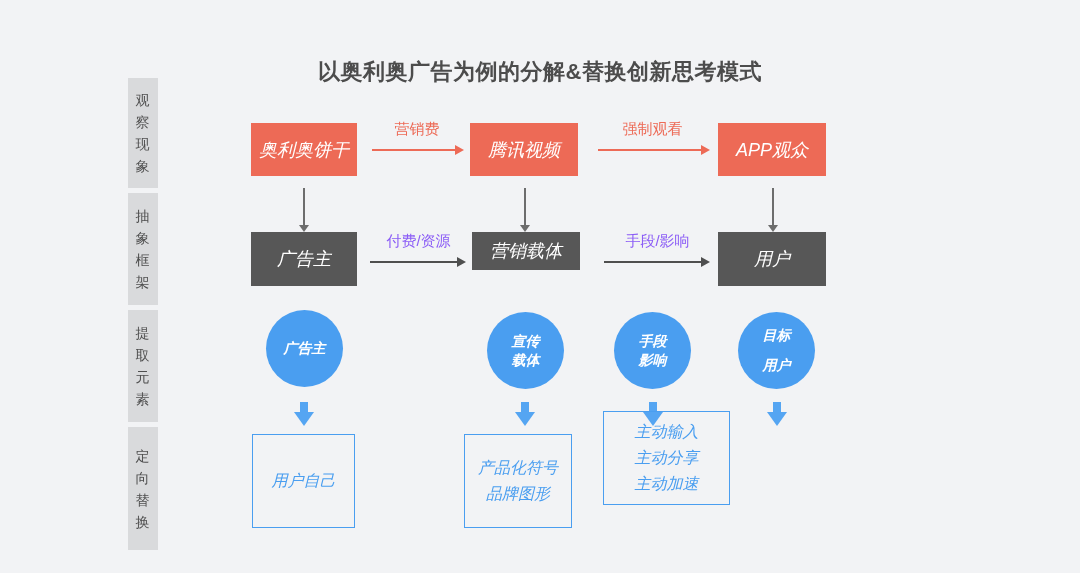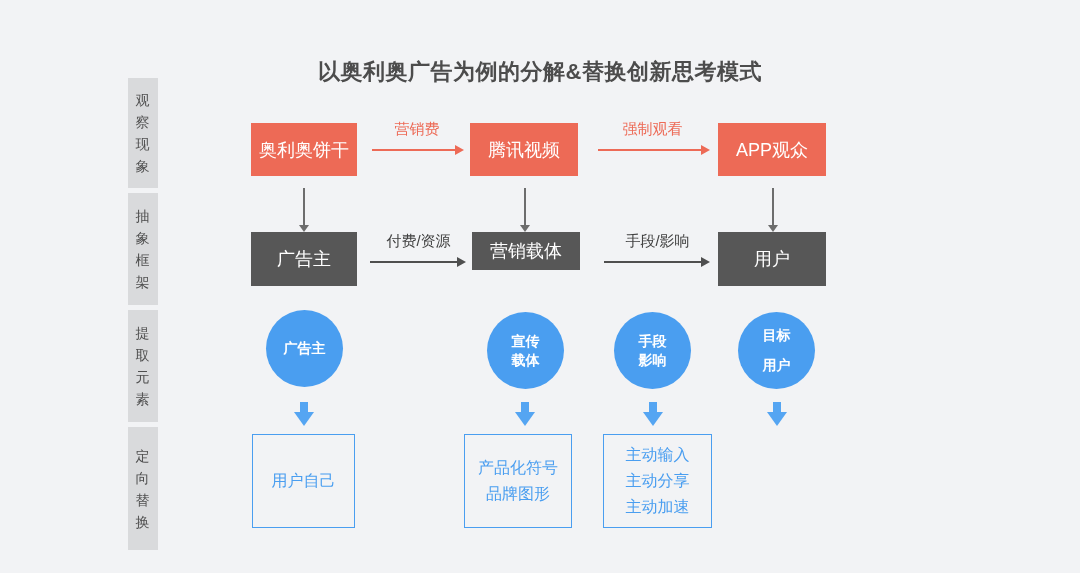--- a/index.html
+++ b/index.html
@@ -64,20 +64,21 @@
   }
 
   
   .node {
     position: absolute;
     box-sizing: border-box;
     display: flex;
     align-items: center;
     justify-content: center;
     text-align: center;
+    font-style: italic;
   }
   .node-red {
     background: #ed6a56;
     color: #ffffff;
     font-size: 18px;
     font-weight: 400;
   }
   .node-gray {
     background: #575757;
     color: #ffffff;
@@ -134,21 +135,21 @@
   .h-arrow.gray { color: #4f4f4f; }
   .h-arrow.gray .shaft { background: #4f4f4f; }
 
   .arrow-label {
     position: absolute;
     text-align: center;
     font-size: 15px;
     white-space: nowrap;
   }
   .arrow-label.red { color: #ed6a56; }
-  .arrow-label.gray { color: #404040; }
+  .arrow-label.gray { color: #8b5cf6; }
 
   
   .v-arrow {
     position: absolute;
     width: 10px;
     color: #6d6d6d;
   }
   .v-arrow .shaft {
     position: absolute;
     left: 4px;
@@ -338,20 +339,20 @@
 
   <div class="node node-outline node-lines" style="left:464px; top:434px; width:108px; height:94px;">
     <span>产品化符号</span>
     <span>品牌图形</span>
   </div>
 
   <div class="node node-outline node-lines" style="left:252px; top:434px; width:103px; height:94px;">
     <span>用户自己</span>
   </div>
 
-  <div class="node node-outline node-lines" style="left:603px; top:434px; width:109px; height:94px;">
+  <div class="node node-outline node-lines" style="left:603px; top:411px; width:127px; height:94px;">
     <span>主动输入</span>
     <span>主动分享</span>
     <span>主动加速</span>
   </div>
 
 
 </div>
 
 </body></html>

